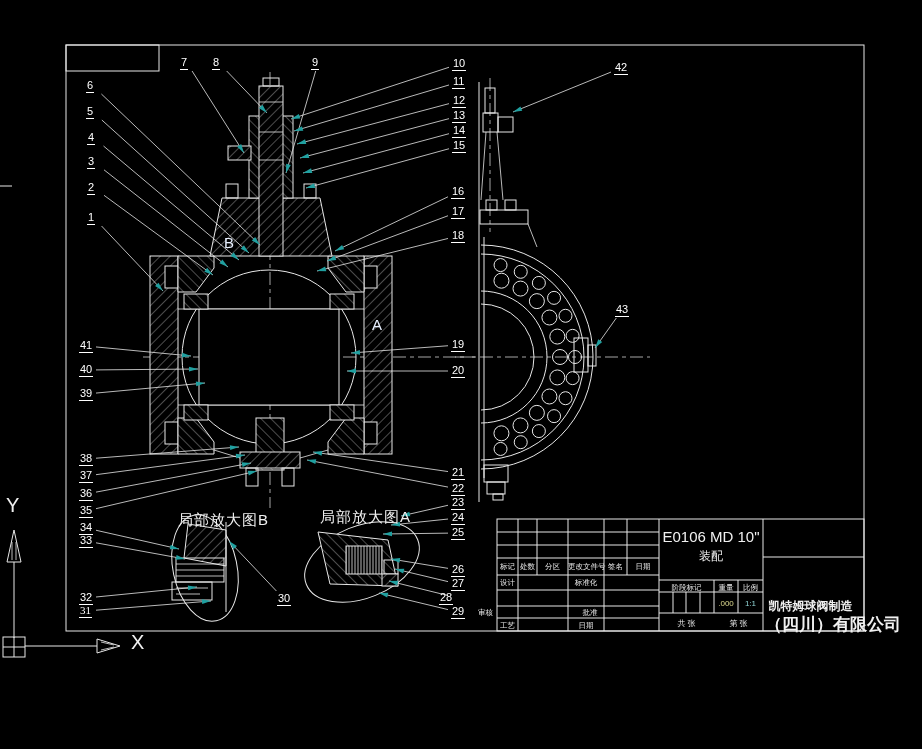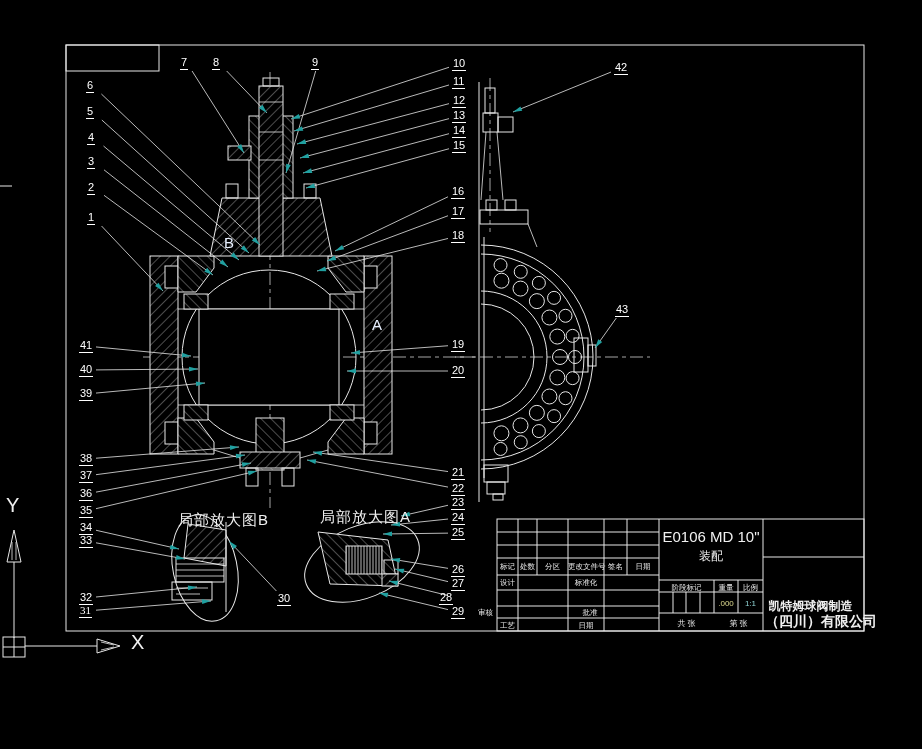--- a/index.html
+++ b/index.html
@@ -334,21 +334,21 @@
 
   <div class="txt tb" style="left:659px;top:583px;width:55px;">阶段标记</div>
   <div class="txt tb" style="left:714px;top:583px;width:24px;">重量</div>
   <div class="txt tb" style="left:738px;top:583px;width:25px;">比例</div>
   <div class="txt tb" style="left:714px;top:599px;width:24px;font-size:8px;color:#ddd98f;">.000</div>
   <div class="txt tb" style="left:738px;top:599px;width:25px;font-size:8px;color:#8fd3d3;">1:1</div>
   <div class="txt tb" style="left:659px;top:618px;width:55px;font-size:8px;">共  张</div>
   <div class="txt tb" style="left:714px;top:618px;width:49px;font-size:8px;">第  张</div>
 
   <div class="txt tbc" style="left:765px;top:598px;width:91px;font-size:12px;font-weight:bold;">凯特姆球阀制造</div>
-  <div class="txt tbc" style="left:765px;top:613px;width:97px;font-size:14px;font-weight:bold;">（四川）有限公司</div>
+  <div class="txt tbc" style="left:765px;top:613px;width:97px;font-size:17px;font-weight:bold;">（四川）有限公司</div>
 
 <span class="co" style="left: 87px; top: 212px;">1</span>
     <span class="co" style="left: 87px; top: 182px;">2</span>
     <span class="co" style="left: 87px; top: 156px;">3</span>
     <span class="co" style="left: 87px; top: 132px;">4</span>
     <span class="co" style="left: 86px; top: 106px;">5</span>
     <span class="co" style="left: 86px; top: 80px;">6</span>
     <span class="co" style="left: 180px; top: 57px;">7</span>
     <span class="co" style="left: 212px; top: 57px;">8</span>
     <span class="co" style="left: 311px; top: 57px;">9</span>

